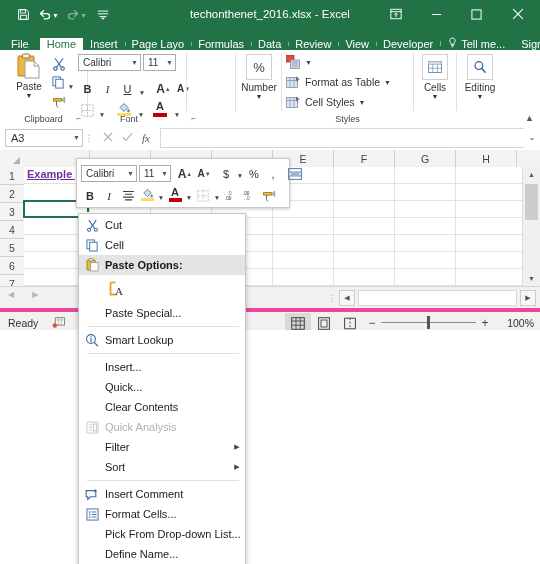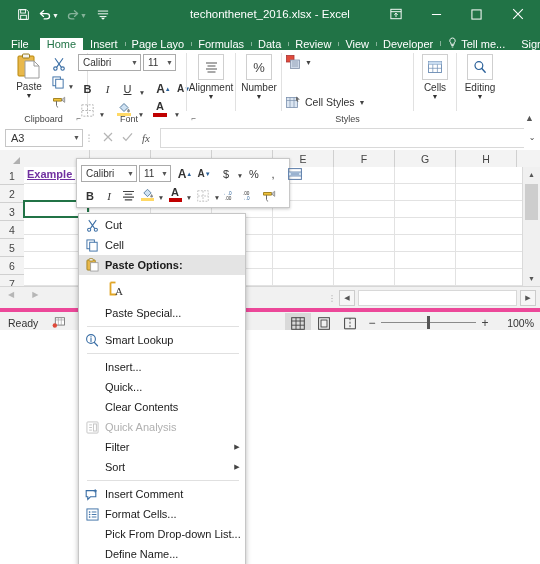--- a/index.html
+++ b/index.html
@@ -381,31 +381,20 @@
           <div style="font-size:11px;font-weight:bold;line-height:11px;color:#333;">A</div>
           <div style="width:14px;height:4px;background:#c00000;margin-top:1px;"></div>
         </div>
         <div class="mini-caret">▼</div>
       </div>
       <div class="rgroup-label" style="left:-10px;width:102px;">Font</div>
       <div class="dlg-launch" style="right:-6px;">⌐</div>
     </div>
     <div class="rgroup-sep" style="left:186px;"></div>
 
-    <div class="rgroup" style="left:187px;width:48px;">
-      <div class="bigbtn" style="left:1px;">
-        <div class="bi">
-          <svg width="15" height="13" viewBox="0 0 15 13">
-              <path d="M2 2h11M3.5 5h8M2 8h11M3.5 11h8" stroke="#555" stroke-width="1.1"></path>
-            </svg>
-        </div>
-        <div class="bl">Alignment</div>
-        <div class="bc">▼</div>
-      </div>
-    </div>
     <div class="rgroup-sep" style="left:235px;"></div>
 
     <div class="rgroup" style="left:236px;width:45px;">
       <div class="bigbtn" style="left:0px;">
         <div class="bi">
           <span style="font-size:13px;color:#444;">%</span>
         </div>
         <div class="bl">Number</div>
         <div class="bc">▼</div>
       </div>
@@ -414,20 +403,31 @@
 
     <div class="rgroup" style="left:282px;width:131px;">
       <div class="style-item" style="left:4px;top:5px;">
         <span class="style-ico">
           <svg width="15" height="14" viewBox="0 0 15 14">
               <rect x=".5" y=".5" width="7.5" height="6.5" fill="#e14b3b" stroke="#a33" stroke-width=".8"></rect>
               <rect x="4.5" y="5" width="9" height="8.5" fill="#cfd9e8" stroke="#8090a8" stroke-width=".8"></rect>
               <path d="M6 7h6M6 9h6M6 11h6" stroke="#8090a8" stroke-width=".7"></path>
             </svg>
         </span>
+        <span style="font-size:7px;color:#444;">▼</span>
+      </div>
+      <div class="style-item" style="left:4px;top:25px;">
+        <span class="style-ico">
+          <svg width="15" height="14" viewBox="0 0 15 14">
+              <rect x=".5" y="2.5" width="11" height="10" fill="#dce6f2" stroke="#7b90ad" stroke-width=".8"></rect>
+              <path d="M.5 5.5h11M4 2.5v10M8 2.5v10" stroke="#7b90ad" stroke-width=".7"></path>
+              <path d="M10 1.5l4 3-2.4.3.9 1.8-1 .5-.9-1.8L10 6.5z" fill="#6b6b6b"></path>
+            </svg>
+        </span>
+        <span>Format as Table</span>
         <span style="font-size:7px;color:#444;">▼</span>
       </div>
       <div class="style-item" style="left:4px;top:45px;">
         <span class="style-ico">
           <svg width="15" height="14" viewBox="0 0 15 14">
               <rect x=".5" y="2.5" width="11" height="10" fill="#dce6f2" stroke="#7b90ad" stroke-width=".8"></rect>
               <path d="M.5 5.5h11M4 2.5v10M8 2.5v10" stroke="#7b90ad" stroke-width=".7"></path>
               <path d="M10 1.5l4 3-2.4.3.9 1.8-1 .5-.9-1.8L10 6.5z" fill="#6b6b6b"></path>
             </svg>
         </span>

